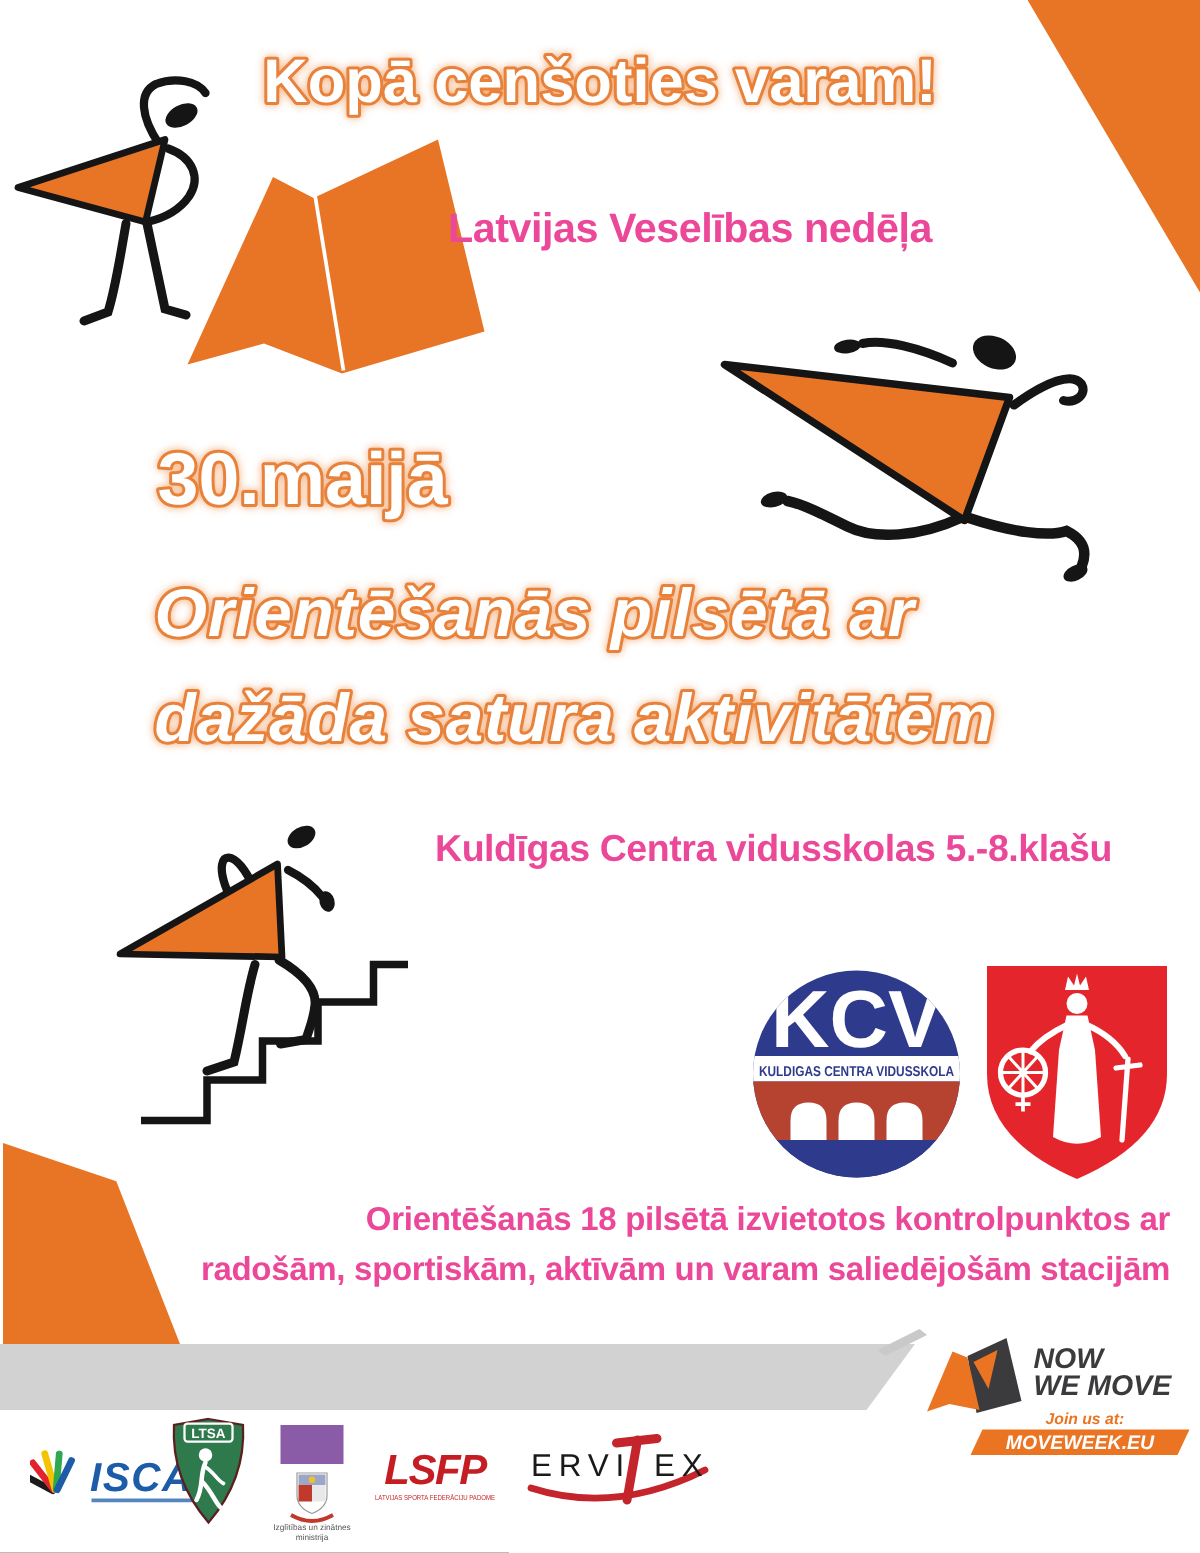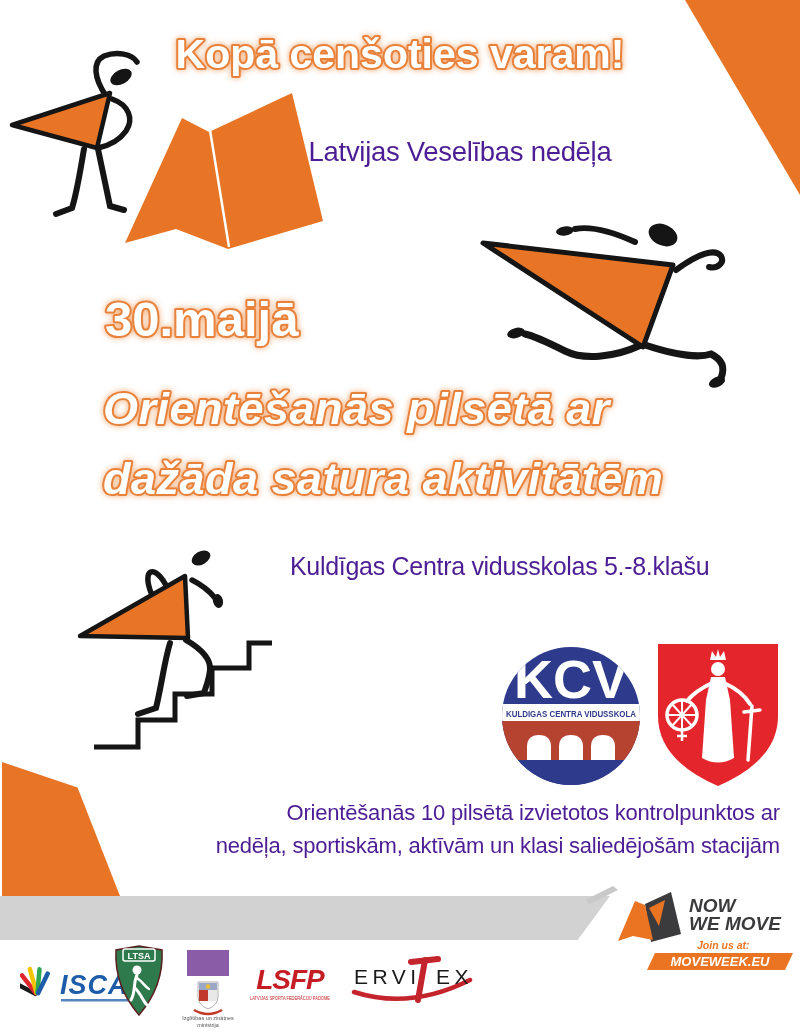--- a/index.html
+++ b/index.html
@@ -15,21 +15,21 @@
           clip-path:polygon(0 0,64% 19%,100% 100%,0 100%);}
   .gray-band{left:0;top:896px;width:610px;height:44px;background:#D2D2D2;
           clip-path:polygon(0 0,100% 0,94.7% 100%,0 100%);}
   
   .otl{fill:#ffffff;stroke:#E8813A;stroke-width:4px;paint-order:stroke;
        stroke-linejoin:round;font-weight:bold;
        font-family:"Liberation Sans","DejaVu Sans",sans-serif;}
   .otl-it{font-style:italic;}
   .glow{filter:drop-shadow(0 0 3px rgba(236,128,48,.65));}
   
-  .orange-txt{color:#4c1d95;font-weight:normal;}
+  .orange-txt{color:#ec4899;font-weight:bold;}
   .hw{left:270px;top:133px;width:380px;text-align:center;}
   .hw .l1{font-size:27.5px;line-height:37px;letter-spacing:-.3px;}
   .hw .l2{font-size:30px;line-height:40px;}
   .aud{left:290px;top:549px;width:500px;text-align:left;font-size:25px;line-height:34px;letter-spacing:-.3px;}
   .descr{left:95px;top:796px;width:685px;text-align:right;font-size:22px;line-height:33px;letter-spacing:-.2px;}
   svg{display:block;}
   svg text{font-family:"Liberation Sans","DejaVu Sans",sans-serif;}
 </style>
 </head>
 <body>
@@ -125,22 +125,22 @@
     <path d="M 61,39 L 75,39 L 80,62 L 84,120 Q 68,129 52,120 L 56,62 Z" fill="#ffffff"></path>
     <path d="M 62,45 Q 45,53 37,63" fill="none" stroke="#ffffff" stroke-width="4" stroke-linecap="round"></path>
     <path d="M 74,45 Q 92,53 100,66" fill="none" stroke="#ffffff" stroke-width="4" stroke-linecap="round"></path>
     <circle cx="32" cy="77" r="15" fill="none" stroke="#ffffff" stroke-width="3.5"></circle>
     <path d="M 32,62 V 92 M 17,77 H 47 M 22,66 L 42,88 M 42,66 L 22,88" stroke="#ffffff" stroke-width="2"></path>
     <path d="M 32,93 V 103 M 27,98 H 37" stroke="#ffffff" stroke-width="2.5"></path>
     <path d="M 102,68 L 98,122 M 94,74 L 110,72" stroke="#ffffff" stroke-width="3.5" stroke-linecap="round"></path>
   </svg>
 
   <div class="abs orange-txt descr">
-    <div>Orientēšanās 10 pilsētā izvietotos kontrolpunktos ar</div>
-    <div>nedēļa, sportiskām, aktīvām un klasi saliedējošām stacijām</div>
+    <div>Orientēšanās 18 pilsētā izvietotos kontrolpunktos ar</div>
+    <div>radošām, sportiskām, aktīvām un varam saliedējošām stacijām</div>
   </div>
 
   <svg class="abs" style="left:585px;top:882px" width="212" height="108" viewBox="0 0 212 108">
     <polygon points="0,18 28,4 33,8 5,22" fill="#C9C9C9"></polygon>
     <g>
       <polygon points="60,22 86,10 96,52 66,60" fill="#3B3B3D"></polygon>
       <polygon points="64,26 80,18 74,44" fill="#EB7423"></polygon>
       <polygon points="50,19 60,23 68,58 48,54 33,59" fill="#EB7423"></polygon>
     </g>
     <text x="104" y="30" font-size="19" font-style="italic" font-weight="bold" fill="#3B3B3D">NOW</text>

